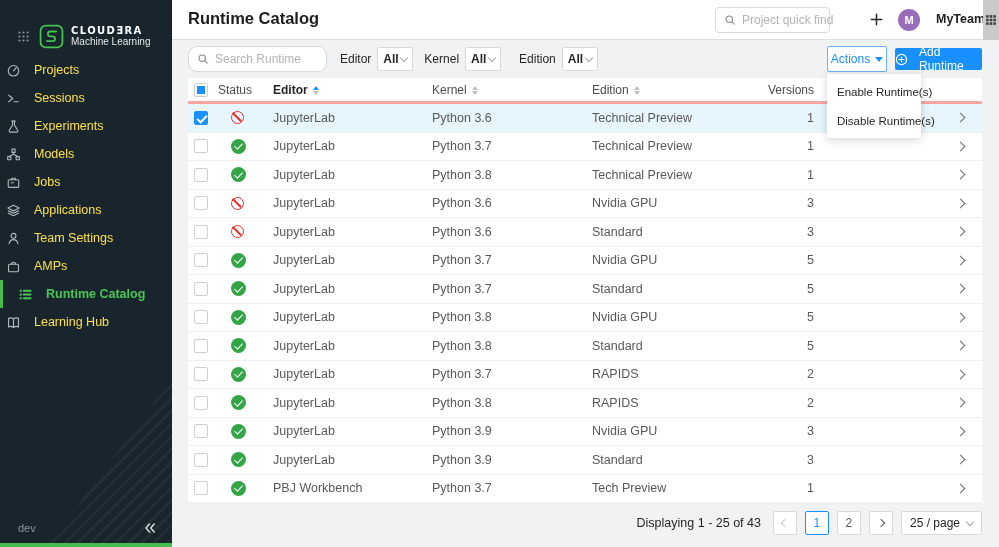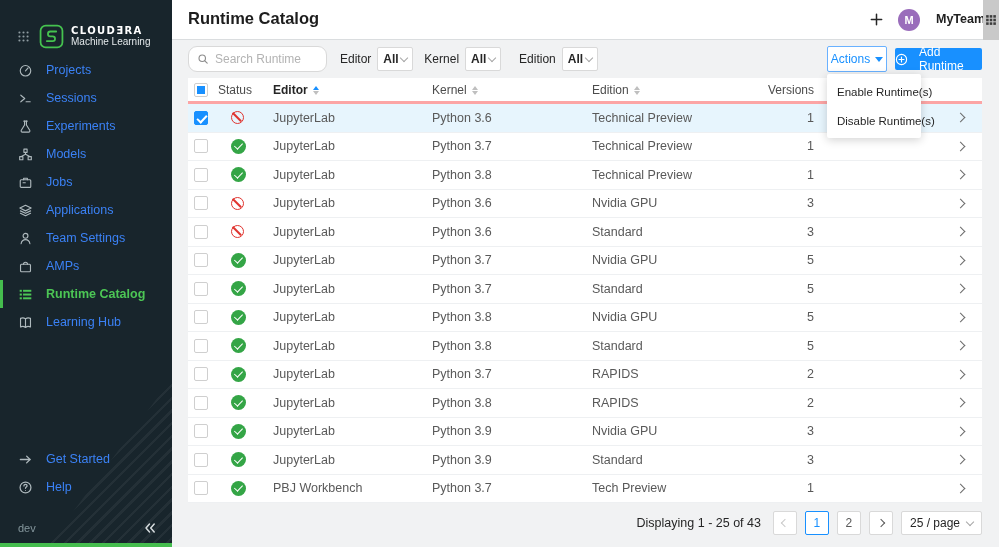--- a/index.html
+++ b/index.html
@@ -13,21 +13,21 @@
 
   
   .sidebar { position:absolute; left:0; top:0; width:172px; height:547px; background:#18252c; color:#c7ced1; z-index:5; }
   .logo-row { position:absolute; left:0; top:22px; width:100%; height:28px; display:flex; align-items:center; }
   .waffle { margin-left:17px; color:#8f9ca1; }
   .logo-mark { margin-left:9px; color:#45c24f; }
   .brand-text { margin-left:7px; line-height:1.15; }
   .brand-line1 { font-family:"DejaVu Sans", sans-serif; font-size:10px; font-weight:bold; letter-spacing:1.4px; color:#ffffff; }
   .brand-line2 { font-size:10px; color:#e3e8ea; }
   .nav { position:absolute; top:56px; left:0; width:100%; }
-  .nav-item { height:28px; display:flex; align-items:center; padding-left:18px; cursor:pointer; color:#3b82f6; }
+  .nav-item { height:28px; display:flex; align-items:center; padding-left:6px; cursor:pointer; color:#fde047; }
   .nav-item .icon { width:16px; color:#aeb9bd; display:flex; }
   .nav-item .nav-label { margin-left:12px; font-size:12.5px; }
   .nav-item.active { border-left:3px solid #45bd4e; padding-left:15px; color:#4cc655; font-weight:bold; }
   .nav-item.active .icon { color:#4cc655; }
   .sb-footer { position:absolute; left:0; bottom:46px; width:100%; }
   .decor { position:absolute; right:0; bottom:4px; width:122px; height:165px; pointer-events:none;
     background:repeating-linear-gradient(135deg, rgba(255,255,255,0.05) 0 2.5px, transparent 2.5px 9px);
     clip-path:polygon(100% 0, 100% 100%, 0 100%); }
   .env-row { position:absolute; left:18px; right:14px; bottom:11px; display:flex; align-items:center; justify-content:space-between; }
   .env-label { font-size:11px; color:#84969c; }
@@ -235,57 +235,45 @@
         <span class="icon">
           <svg width="15" height="15" viewBox="0 0 16 16" fill="none" stroke="currentColor" stroke-width="1.2" stroke-linecap="round" stroke-linejoin="round">
             <path d="M8 4.2C6.6 3 4.3 2.8 2.7 3.6v9.1c1.6-.8 3.9-.6 5.3.6 1.4-1.2 3.7-1.4 5.3-.6V3.6C11.7 2.8 9.4 3 8 4.2z"></path>
             <path d="M8 4.2v9.1"></path>
           </svg>
         </span>
         <span class="nav-label">Learning Hub</span>
       </div>
     </nav>
   <div class="decor"></div>
-  <div class="sb-footer">
-      <div class="nav-item">
-        <span class="icon">
-          <svg width="15" height="15" viewBox="0 0 16 16" fill="none" stroke="currentColor" stroke-width="1.4" stroke-linecap="round" stroke-linejoin="round">
-            <path d="M2.5 8h10.3"></path>
-            <path d="M9.2 4.4 12.8 8l-3.6 3.6"></path>
-          </svg>
-        </span>
-        <span class="nav-label">Get Started</span>
-      </div>
-      <div class="nav-item">
-        <span class="icon">
-          <svg width="15" height="15" viewBox="0 0 16 16" fill="none" stroke="currentColor" stroke-width="1.3" stroke-linecap="round" stroke-linejoin="round">
-            <circle cx="8" cy="8" r="5.8"></circle>
-            <path d="M6.3 6.3c0-1 .8-1.7 1.7-1.7s1.7.6 1.7 1.6c0 1.3-1.7 1.4-1.7 2.7"></path>
-            <circle cx="8" cy="11.2" r="0.55" fill="currentColor" stroke="none"></circle>
-          </svg>
-        </span>
-        <span class="nav-label">Help</span>
-      </div>
-    </div>
   <div class="env-row">
     <span class="env-label">dev</span>
     <span class="icon collapse">
       <svg width="16" height="16" viewBox="0 0 16 16" fill="none" stroke="currentColor" stroke-width="1.5" stroke-linecap="round" stroke-linejoin="round">
           <path d="M7.5 4 4 8l3.5 4"></path>
           <path d="M12.2 4 8.7 8l3.5 4"></path>
         </svg>
     </span>
   </div>
   <div class="green-bar"></div>
 </aside>
 
 <div class="main">
 
   <header class="topbar">
     <div class="page-title">Runtime Catalog</div>
+    <div class="quickfind">
+      <span class="icon qf-icon">
+        <svg width="12" height="12" viewBox="0 0 16 16" fill="none" stroke="currentColor" stroke-width="1.5" stroke-linecap="round">
+            <circle cx="7" cy="7" r="4.3"></circle>
+            <path d="M10.4 10.4 13.6 13.6"></path>
+          </svg>
+      </span>
+      <span class="ph">Project quick find</span>
+    </div>
     <span class="icon plus-btn">
       <svg width="15" height="15" viewBox="0 0 16 16" fill="none" stroke="currentColor" stroke-width="1.6" stroke-linecap="round">
           <path d="M8 2.5v11M2.5 8h11"></path>
         </svg>
     </span>
     <div class="avatar">M</div>
     <div class="team">
       <span>MyTeam</span>
       <span class="caret-down-f"></span>
     </div>

